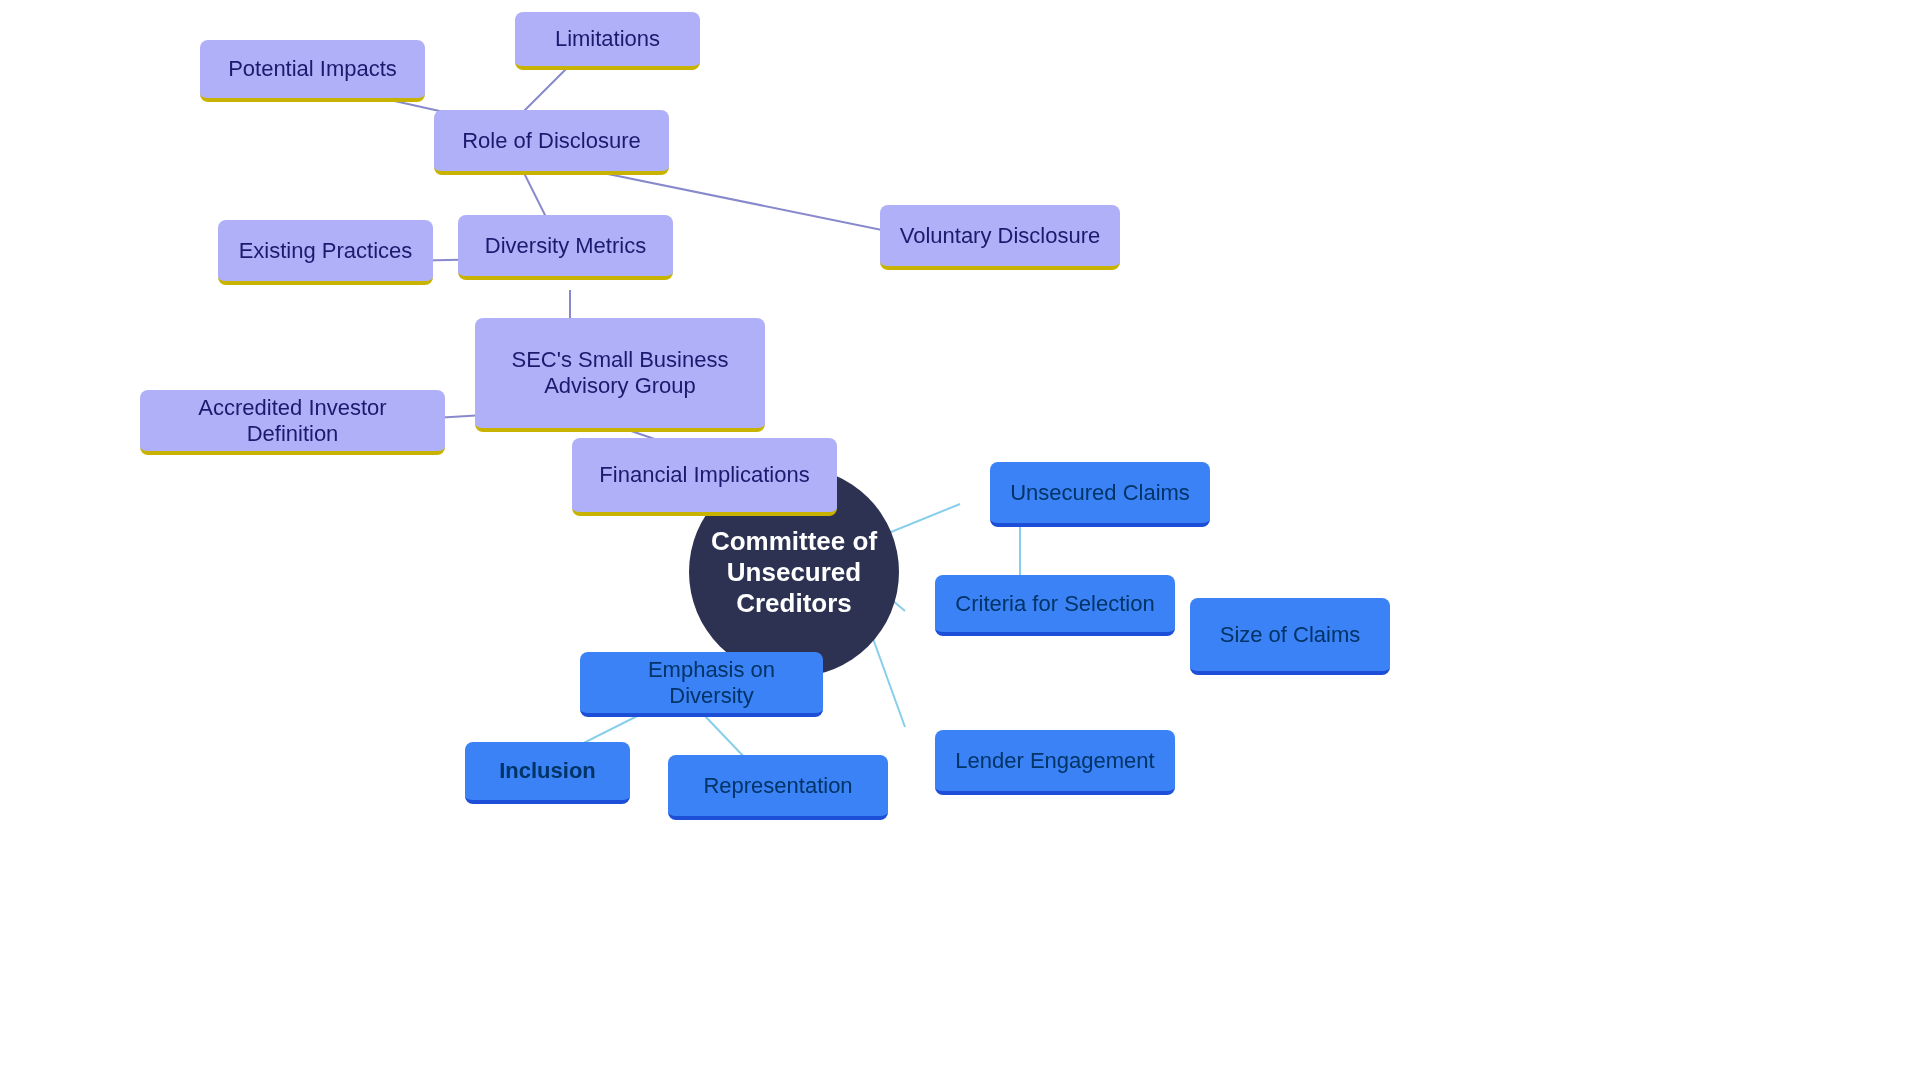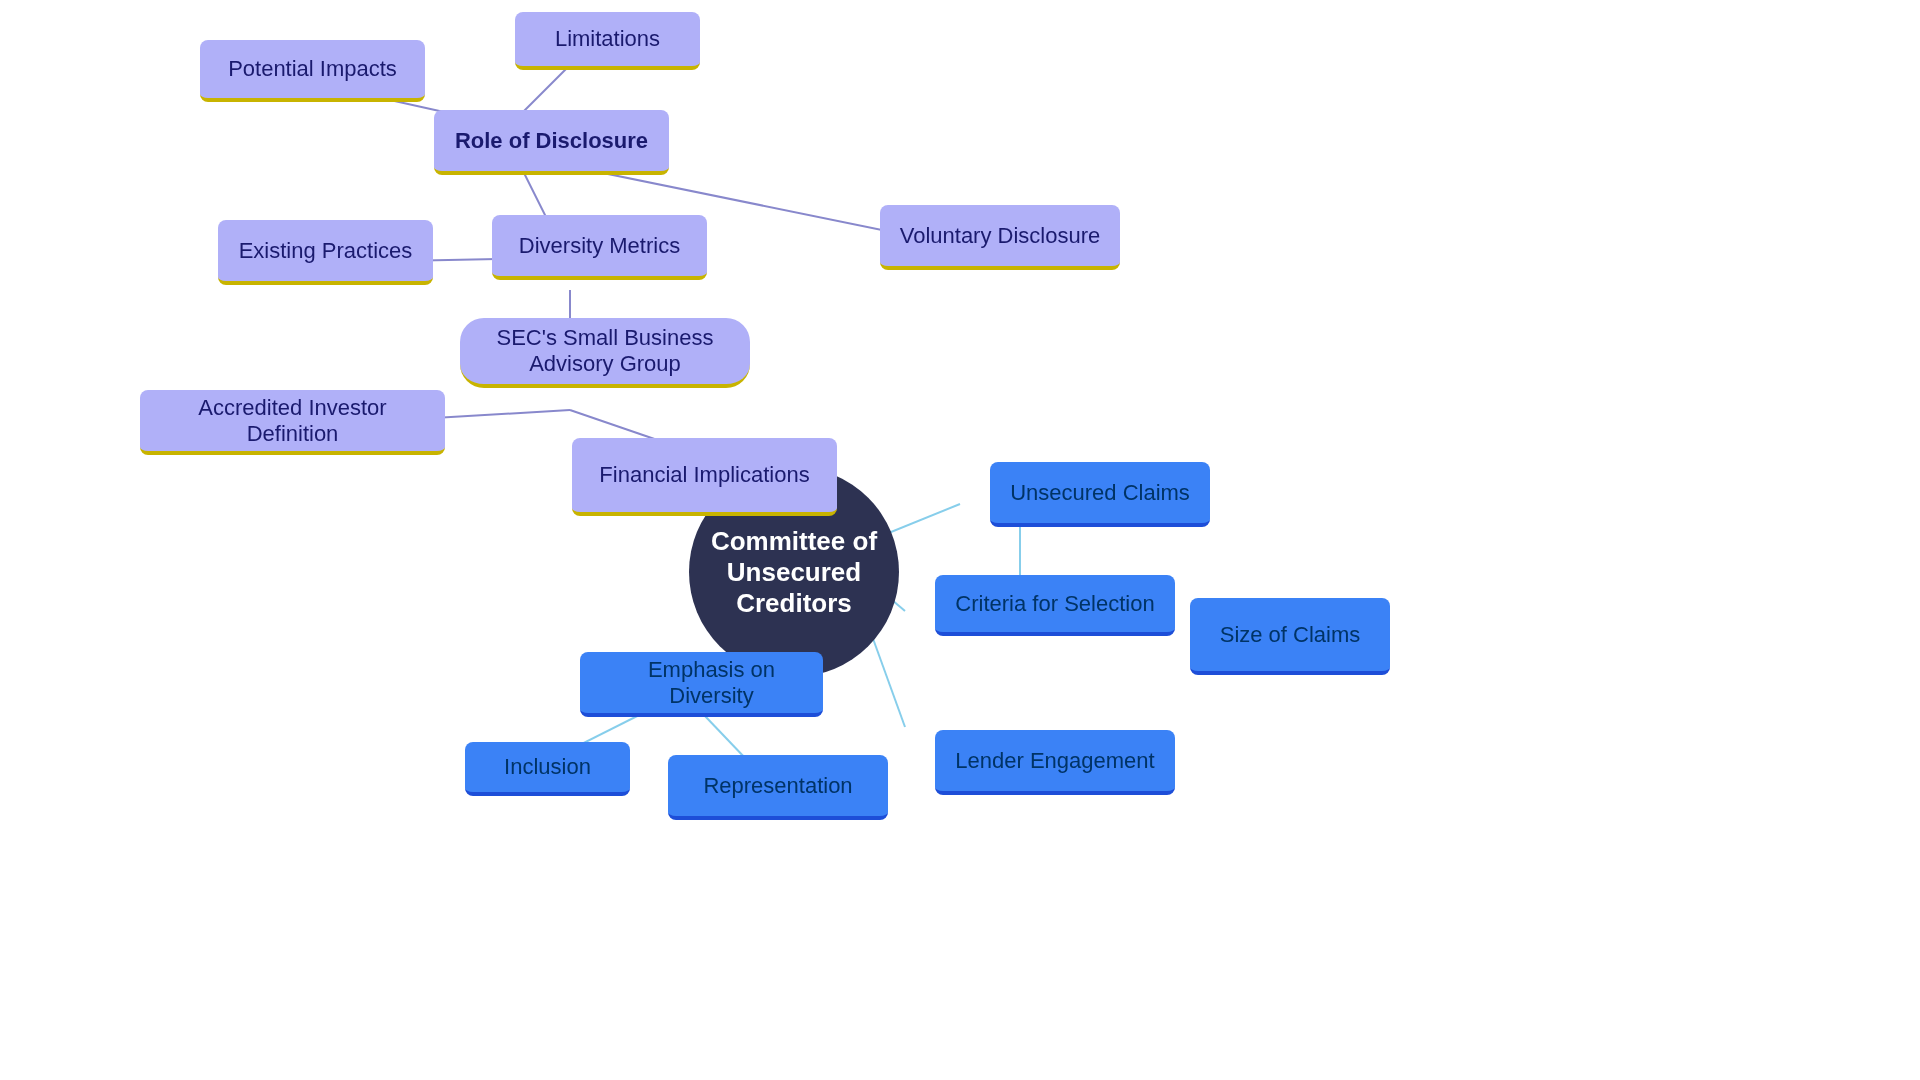--- a/index.html
+++ b/index.html
@@ -101,37 +101,37 @@
 </div>
 
 <div class="node node-purple" style="left: 475px; top: 12px; width: 185px; height: 58px;">
   <span>Limitations</span>
 </div>
 
 <div class="node node-purple" style="left: 160px; top: 40px; width: 225px; height: 62px;">
   <span>Potential Impacts</span>
 </div>
 
-<div class="node node-purple" style="left: 394px; top: 110px; width: 235px; height: 65px; font-weight: bold;">
+<div class="node node-purple" style="left: 394px; top: 110px; width: 235px; height: 65px;">
   <span>Role of Disclosure</span>
 </div>
 
 <div class="node node-purple" style="left: 840px; top: 205px; width: 240px; height: 65px;">
   <span>Voluntary Disclosure</span>
 </div>
 
-<div class="node node-purple" style="left: 452px; top: 215px; width: 215px; height: 65px;">
+<div class="node node-purple" style="left: 418px; top: 215px; width: 215px; height: 65px;">
   <span>Diversity Metrics</span>
 </div>
 
 <div class="node node-purple" style="left: 178px; top: 220px; width: 215px; height: 65px;">
   <span>Existing Practices</span>
 </div>
 
-<div class="node node-purple" style="left: 420px; top: 318px; width: 290px; height: 70px; border-radius: 24px;">
+<div class="node node-purple" style="left: 435px; top: 318px; width: 290px; height: 114px;">
   <span>SEC's Small Business Advisory
 Group</span>
 </div>
 
 <div class="node node-purple" style="left: 100px; top: 390px; width: 305px; height: 65px;">
   <span>Accredited Investor Definition</span>
 </div>
 
 <div class="node node-purple" style="left: 532px; top: 438px; width: 265px; height: 78px;">
   <span>Financial Implications</span>
@@ -150,19 +150,19 @@
 </div>
 
 <div class="node node-blue" style="left: 895px; top: 730px; width: 240px; height: 65px;">
   <span>Lender Engagement</span>
 </div>
 
 <div class="node node-blue" style="left: 540px; top: 652px; width: 243px; height: 65px; padding-left: 36px;">
   <span>Emphasis on Diversity</span>
 </div>
 
-<div class="node node-blue" style="left: 425px; top: 742px; width: 165px; height: 54px;">
+<div class="node node-blue" style="left: 425px; top: 742px; width: 165px; height: 62px; font-weight: bold;">
   <span>Inclusion</span>
 </div>
 
 <div class="node node-blue" style="left: 628px; top: 755px; width: 220px; height: 65px;">
   <span>Representation</span>
 </div>
 
 </body></html>

